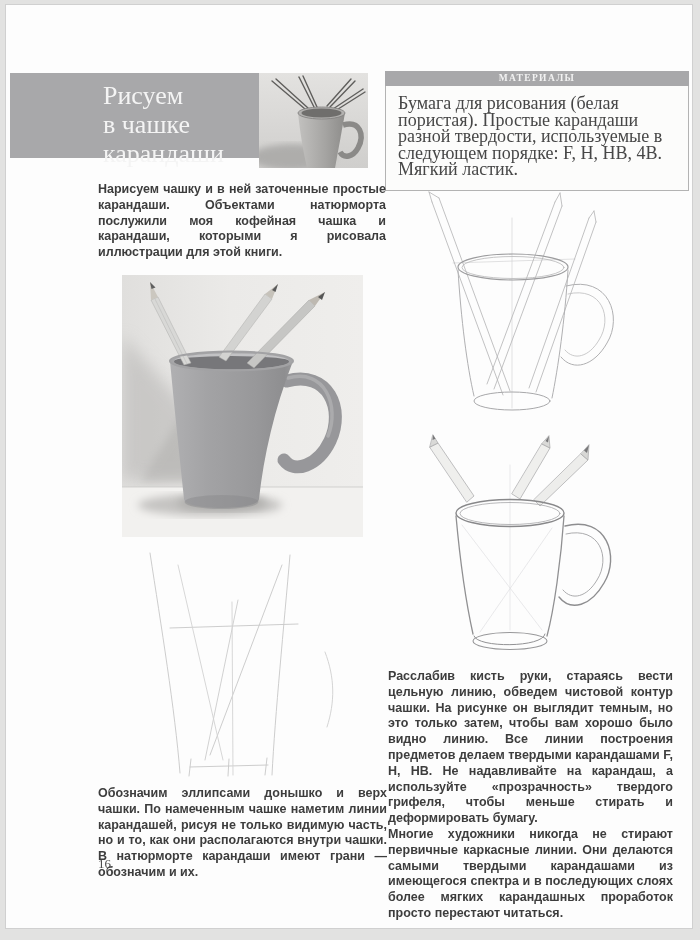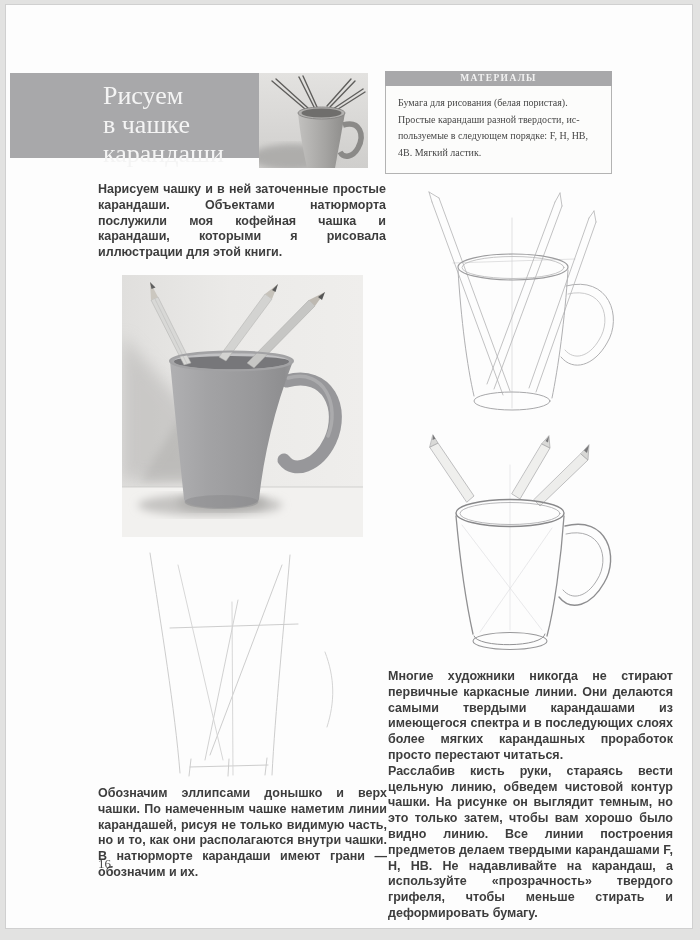--- a/index.html
+++ b/index.html
@@ -21,30 +21,30 @@
     background:#a8a8aa;
   }
   .banner-title {
     position:absolute; left:93px; top:8px;
     font-family:"Liberation Serif", serif;
     font-size:26px; line-height:29px; font-weight:400;
     color:#f4f4f4; white-space:nowrap;
   }
   .banner-art { position:absolute; right:0; top:0; width:109px; height:95px; display:block; }
   
-  .materials { position:absolute; left:385px; top:71px; width:227px; box-sizing:border-box; }
+  .materials { position:absolute; left:385px; top:71px; width:304px; box-sizing:border-box; }
   .materials-head {
     height:15px; line-height:15px; background:#a8a8aa;
     font-family:"Liberation Serif", serif; font-size:9.5px; font-weight:bold;
     letter-spacing:1.4px; text-align:center; color:#f2f2f2;
   }
   .materials-body {
     border:1px solid #b3b3b3; border-top:none; background:#fcfcfb;
     padding:9px 11px 12px 12px;
-    font-family:"Liberation Serif", serif; font-size:10px; line-height:16.5px;
+    font-family:"Liberation Serif", serif; font-size:18px; line-height:16.5px;
     color:#474747; text-align:left;
   }
   
   .text {
     position:absolute; font-size:12.5px; line-height:15.8px; color:#3d3d3d;
     text-align:justify;
   }
   .text p { margin:0;font-weight:bold; }
   #intro   { left:98px;  top:182px; width:288px; }
   #caption { left:98px;  top:786px; width:289px; }
@@ -249,16 +249,16 @@
       <path d="M64,86 C68,130 75,177 81,204" stroke="#909092" stroke-width="1.3"></path>
       <path d="M172,86 C169,130 162,180 155,206" stroke="#909092" stroke-width="1.3"></path>
       <ellipse cx="118" cy="211" rx="37" ry="8.5" stroke="#98989a" stroke-width="1.1"></ellipse>
       <path d="M82,206 C85,218 151,218 153,204" stroke="#929294" stroke-width="1"></path>
       <path d="M173,96 C215,85 228,127 212,153 C199,176 179,182 167,167" stroke="#8e8e90" stroke-width="1.4"></path>
       <path d="M174,104 C208,96 219,128 205,150 C195,167 180,171 171,160" stroke="#a2a2a4" stroke-width="0.9"></path>
     </g>
   </svg>
 
   <div class="text" id="right-text">
+    <p>Расслабив кисть руки, стараясь вести цельную ли­нию, обведем чистовой контур чашки. На рисунке он выглядит темным, но это только затем, чтобы вам хорошо было видно линию. Все линии построения предметов делаем твердыми карандашами F, H, HB. Не надавливайте на карандаш, а используйте «про­зрачность» твердого грифеля, чтобы меньше стирать и деформировать бумагу.</p>
     <p>Многие художники никогда не стирают первичные каркасные линии. Они делаются самыми твердыми карандашами из имеющегося спектра и в последу­ющих слоях более мягких карандашных проработок просто перестают читаться.</p>
-    <p>Расслабив кисть руки, стараясь вести цельную ли­нию, обведем чистовой контур чашки. На рисунке он выглядит темным, но это только затем, чтобы вам хорошо было видно линию. Все линии построения предметов делаем твердыми карандашами F, H, HB. Не надавливайте на карандаш, а используйте «про­зрачность» твердого грифеля, чтобы меньше стирать и деформировать бумагу.</p>
   </div>
 </div>
 
 </body></html>

